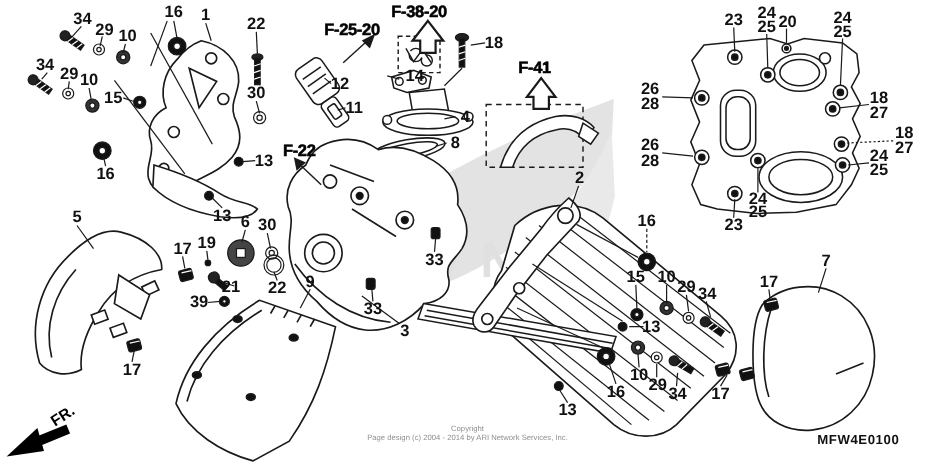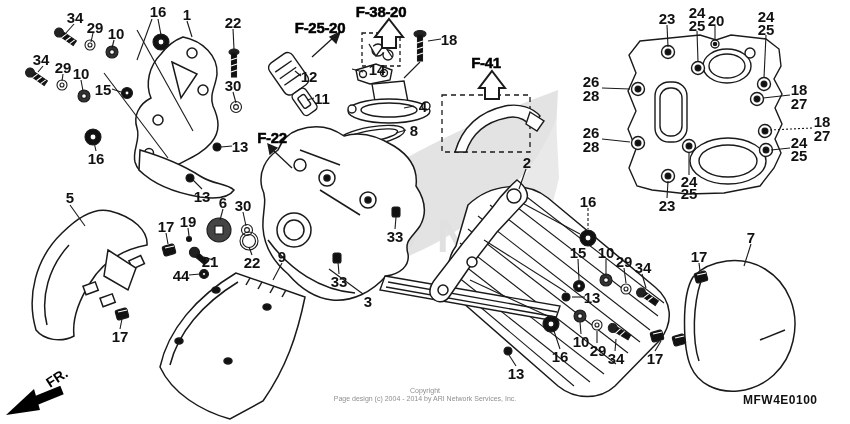--- a/index.html
+++ b/index.html
@@ -469,21 +469,21 @@
       <div class="callout" style="left: 233px; top: 85px;">30</div>
       <div class="callout" style="left: 96px; top: 158px;">16</div>
       <div class="callout" style="left: 240px; top: 146px;">13</div>
       <div class="callout" style="left: 202px; top: 196px;">13</div>
       <div class="callout" style="left: 70px; top: 197px;">5</div>
       <div class="callout" style="left: 166px; top: 226px;">17</div>
       <div class="callout" style="left: 188px; top: 221px;">19</div>
       <div class="callout" style="left: 223px; top: 202px;">6</div>
       <div class="callout" style="left: 243px; top: 205px;">30</div>
       <div class="callout" style="left: 210px; top: 261px;">21</div>
-      <div class="callout" style="left: 181px; top: 275px;">44</div>
+      <div class="callout" style="left: 181px; top: 275px;">39</div>
       <div class="callout" style="left: 252px; top: 262px;">22</div>
       <div class="callout" style="left: 120px; top: 336px;">17</div>
       <div class="callout" style="left: 282px; top: 256px;">9</div>
       <div class="callout" style="left: 309px; top: 76px; text-align: center;">12</div>
       <div class="callout" style="left: 322px; top: 98px;">11</div>
       <div class="callout" style="left: 344px; top: 69px; margin-left: 33px;">14</div>
       <div class="callout" style="left: 449px; top: 39px;">18</div>
       <div class="callout" style="left: 423px; top: 106px;">4</div>
       <div class="callout" style="left: 414px; top: 130px;">8</div>
       <div class="callout" style="left: 527px; top: 162px;">2</div>

